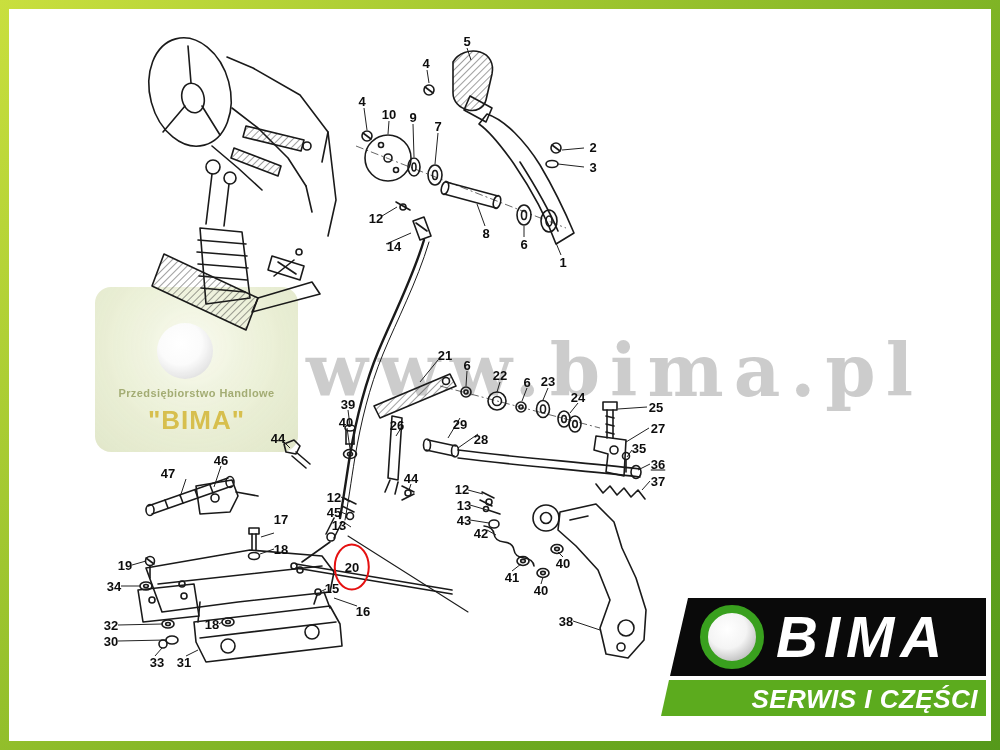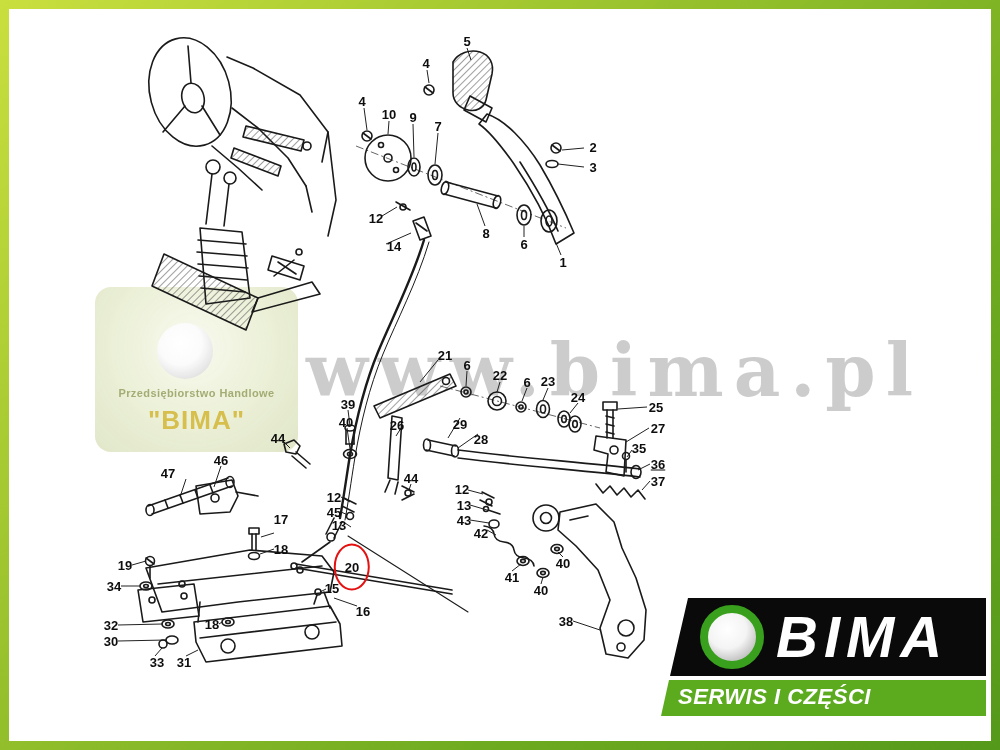--- a/index.html
+++ b/index.html
@@ -35,22 +35,22 @@
   
   .logo-black{position:absolute;left:650px;top:598px;width:336px;height:78px;background:#0a0a0a;
        clip-path:polygon(38px 0,336px 0,336px 78px,20px 78px);}
   .logo-green{position:absolute;left:650px;top:680px;width:336px;height:36px;background:#5cab1e;
        clip-path:polygon(19px 0,336px 0,336px 36px,11px 36px);}
   .logo-ball{position:absolute;left:700px;top:605px;width:48px;height:48px;border-radius:50%;
        border:8px solid #39a01e;
        background:radial-gradient(circle at 40% 34%, #ffffff 0%, #f4f4f4 45%, #bdbdbd 80%, #9e9e9e 100%);}
   .logo-brand{position:absolute;left:776px;top:603px;font-size:58px;font-weight:bold;font-style:italic;
        color:#ffffff;letter-spacing:6px;}
-  .logo-tagline{position:absolute;left:678px;top:684px;width:300px;text-align:left;
-       font-size:22px;font-weight:bold;font-style:italic;color:#ffffff;letter-spacing:.5px;}
+  .logo-tagline{position:absolute;left:678px;top:684px;width:300px;text-align:right;
+       font-size:26px;font-weight:bold;font-style:italic;color:#ffffff;letter-spacing:.5px;}
 </style>
 </head>
 <body>
 
 <div class="frame"></div>
 <div class="canvas"></div>
 
 <div class="stamp">
   <div class="ball"></div>
   <div class="company">Przedsiębiorstwo Handlowe</div>

